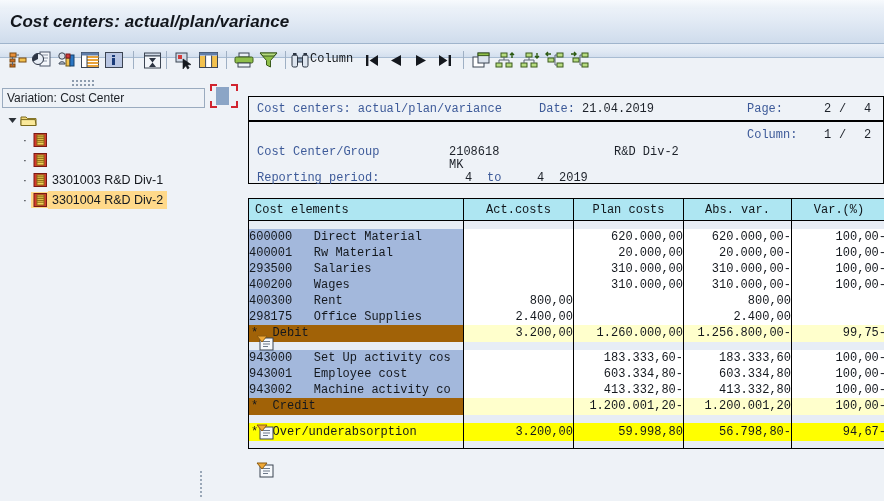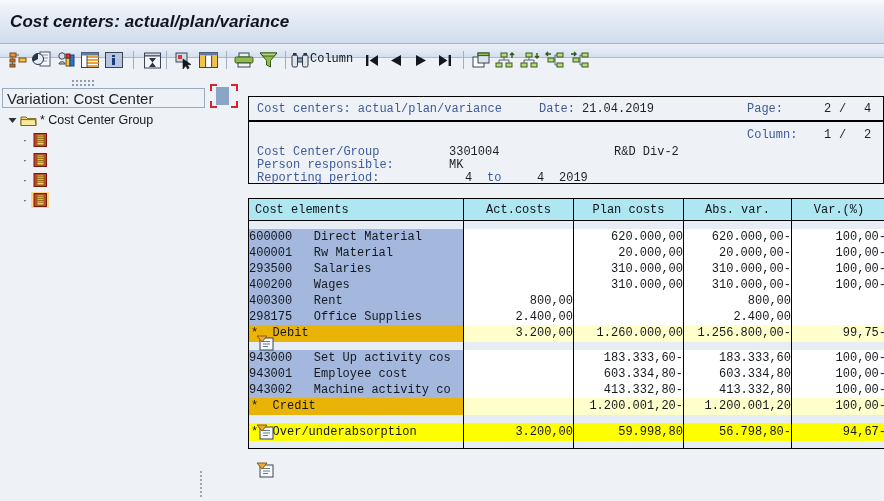--- a/index.html
+++ b/index.html
@@ -62,21 +62,21 @@
   .grip i {
     position:absolute; width:2px; height:2px; background:#8d9cae; border-radius:0;
   }
   .variation-box {
     position: absolute; left: 2px; top: 12px; width: 203px; height: 20px;
     background: #eef2f7;
     border: 1px solid #9aabbf;
     display:flex; align-items:center;
   }
   .variation-box span {
-    font-size: 15px; color: #1b1f25; padding-left: 4px; white-space: nowrap;
+    font-size: 12px; color: #1b1f25; padding-left: 4px; white-space: nowrap;
   }
 
   .tree { position: absolute; left: 2px; top: 34px; width: 205px; }
   .tree-row {
     position: relative; height: 20px; display: flex; align-items: center;
     white-space: nowrap; font-size: 12.5px; color: #15191f;
   }
   .tree-row.root { padding-left: 4px; }
   .tree-row.child { padding-left: 18px; }
   .tree-row.selected .tr-label {
@@ -171,21 +171,21 @@
     padding-left: 10px;
   }
   .num-cell {
     background: #ffffff;
     text-align: right;
     padding-right: 8px;
     white-space: pre;
   }
 
   .sumrow td { height: 17px; }
-  .sumrow .name-cell { background: #eab308; padding-left: 2px; }
+  .sumrow .name-cell { background: #a16207; padding-left: 2px; }
   .sumrow .num-cell { background: #ffffcc; }
   .grandrow td { height: 18px; }
   .grandrow .name-cell { background: #ffff00; padding-left: 2px; }
   .grandrow .num-cell { background: #ffff00; }
 </style>
 </head>
 <body>
 
 <div class="titlebar">
   <div class="topline"></div>
@@ -407,21 +407,20 @@
         <svg width="9" height="7" viewBox="0 0 9 7">
             <path d="M0.5 1 L8.5 1 L4.5 6 Z" fill="#2b3138"></path>
           </svg>
       </span>
       <span class="tr-icon">
         <svg width="17" height="13" viewBox="0 0 17 13">
           <path d="M1 3 H6 L7.6 4.6 H16 V11.5 H1 Z" fill="#f0d77a" stroke="#7a6a1c"></path>
           <path d="M1 5.6 H15.2 L16 11.5 H1 Z" fill="#fae99b" stroke="#7a6a1c"></path>
         </svg>
       </span>
-      <span class="tr-label">* Cost Center Group</span>
     </div>
 
     <div class="tree-row child">
       <span class="bullet">·</span>
       <span class="tr-icon">
         <svg width="15" height="14" viewBox="0 0 15 14">
           <rect x="1" y="0.5" width="12.5" height="13" fill="#d23b2e" stroke="#7a1a12"></rect>
           <rect x="4" y="2" width="7" height="10" fill="#f2cf5a" stroke="#8a6a12"></rect>
           <path d="M4 3.8 H11 M4 5.6 H11 M4 7.4 H11 M4 9.2 H11" stroke="#8a6a12"></path>
         </svg>
@@ -441,31 +440,33 @@
 
     <div class="tree-row child">
       <span class="bullet">·</span>
       <span class="tr-icon">
         <svg width="15" height="14" viewBox="0 0 15 14">
           <rect x="1" y="0.5" width="12.5" height="13" fill="#d23b2e" stroke="#7a1a12"></rect>
           <rect x="4" y="2" width="7" height="10" fill="#f2cf5a" stroke="#8a6a12"></rect>
           <path d="M4 3.8 H11 M4 5.6 H11 M4 7.4 H11 M4 9.2 H11" stroke="#8a6a12"></path>
         </svg>
       </span>
+      <span class="tr-label">3301003 R&amp;D Div-1</span>
     </div>
 
     <div class="tree-row child selected">
       <span class="bullet">·</span>
       <span class="tr-icon">
         <svg width="15" height="14" viewBox="0 0 15 14">
           <rect x="1" y="0.5" width="12.5" height="13" fill="#d23b2e" stroke="#7a1a12"></rect>
           <rect x="4" y="2" width="7" height="10" fill="#f2cf5a" stroke="#8a6a12"></rect>
           <path d="M4 3.8 H11 M4 5.6 H11 M4 7.4 H11 M4 9.2 H11" stroke="#8a6a12"></path>
         </svg>
       </span>
+      <span class="tr-label">3301004 R&amp;D Div-2</span>
     </div>
 
   </div>
 
   <div class="vsplit-dots">
     <i style="left:1px;top:0px"></i>
       <i style="left:1px;top:4px"></i>
       <i style="left:1px;top:8px"></i>
     <i style="left:1px;top:12px"></i>
       <i style="left:1px;top:16px"></i>
@@ -494,24 +495,23 @@
     <span class="abs c-dark" style="left:615px;top:5px">4</span>
   </div>
 
   <div class="hdrbox" id="hdrbox2">
     <span class="abs c-blue" style="left:498px;top:6px">Column:</span>
     <span class="abs c-dark" style="left:575px;top:6px">1</span>
     <span class="abs c-dark" style="left:590px;top:6px">/</span>
     <span class="abs c-dark" style="left:615px;top:6px">2</span>
 
     <span class="abs c-blue" style="left:8px;  top:23px">Cost Center/Group</span>
-    <span class="abs c-dark" style="left:200px;top:23px">3301004</span>
+    <span class="abs c-dark" style="left:200px;top:23px">2108618</span>
     <span class="abs c-dark" style="left:365px;top:23px">R&amp;D Div-2</span>
 
-    <span class="abs c-blue" style="left:8px;  top:36px">Person responsible:</span>
     <span class="abs c-dark" style="left:200px;top:36px">MK</span>
 
     <span class="abs c-blue" style="left:8px;  top:49px">Reporting period:</span>
     <span class="abs c-dark" style="left:216px;top:49px">4</span>
     <span class="abs c-blue" style="left:238px;top:49px">to</span>
     <span class="abs c-dark" style="left:288px;top:49px">4</span>
     <span class="abs c-dark" style="left:310px;top:49px">2019</span>
   </div>
 
   <div class="tablewrap">

